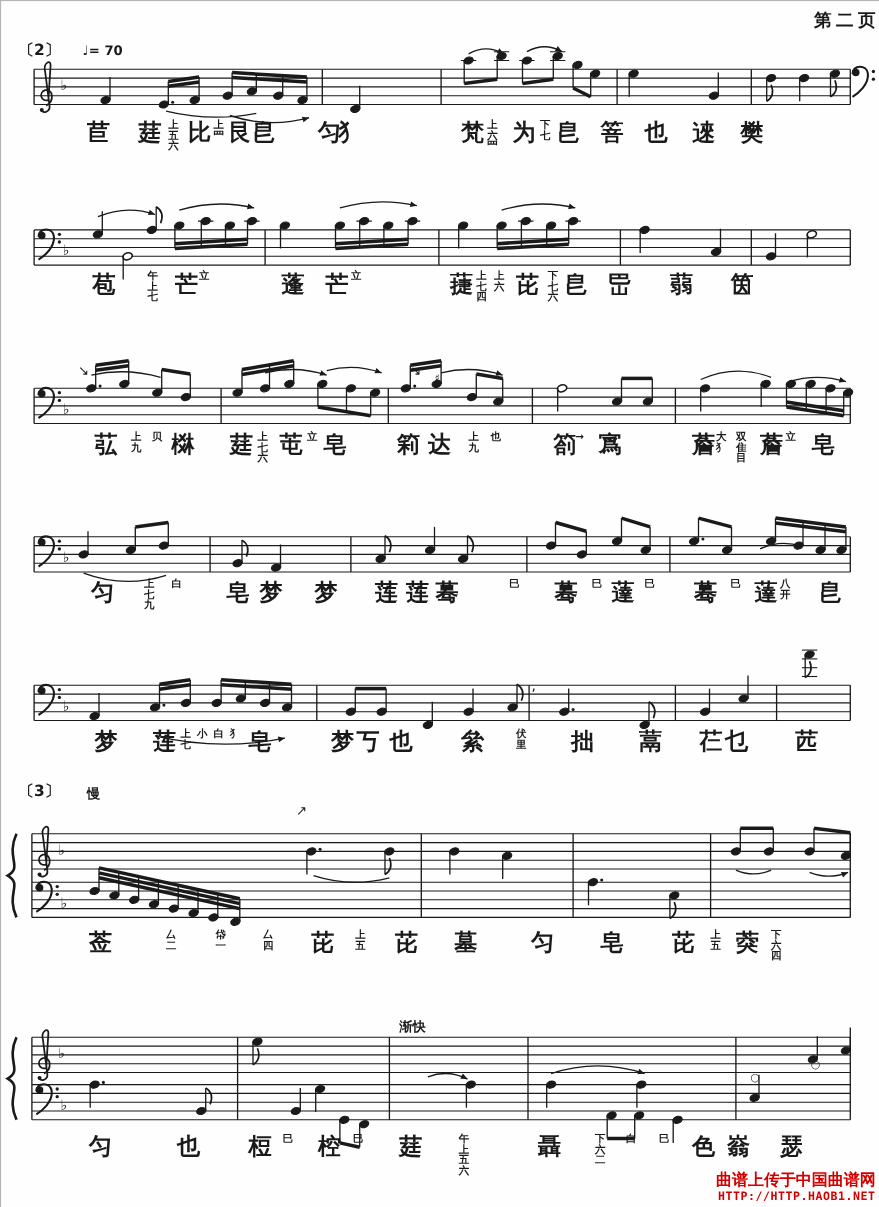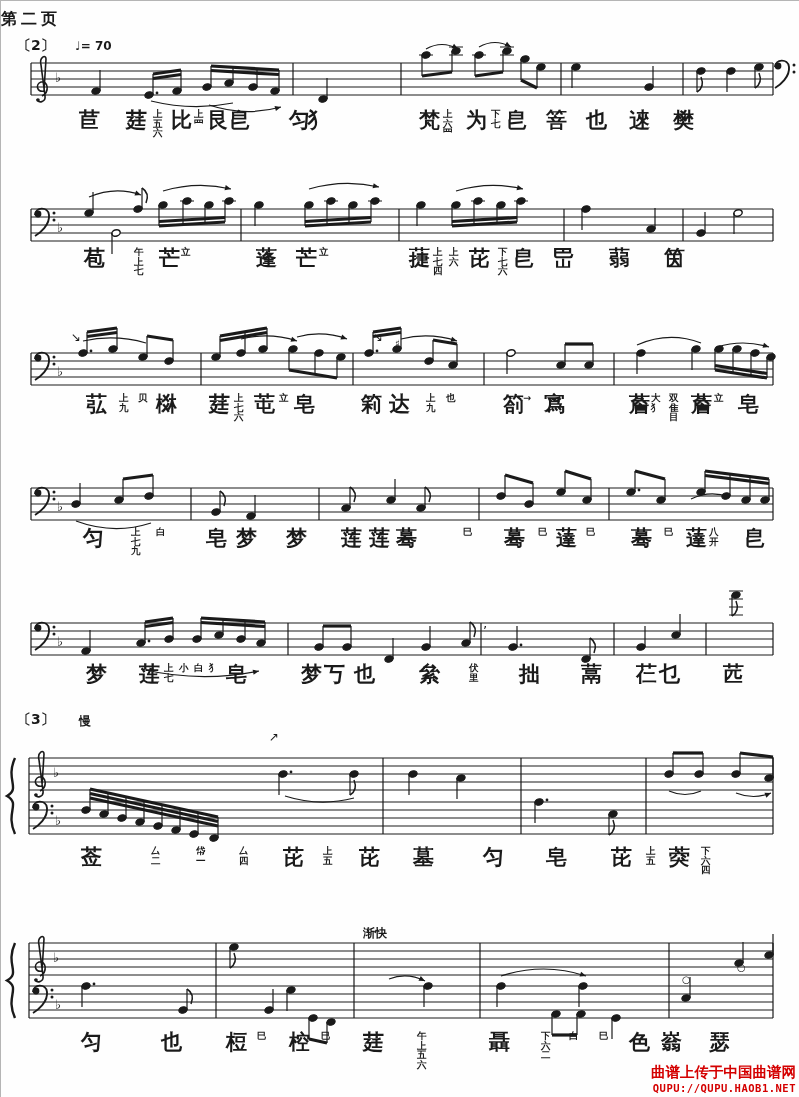--- a/index.html
+++ b/index.html
@@ -1,18 +1,18 @@
 <!DOCTYPE html>
 <html><head>
 <meta charset="utf-8">
 <style>
   html,body{margin:0;padding:0;background:#888;}
   #page{position:relative;width:799px;height:1097px;background:#fefefe;margin:0 auto;
         border:1px solid #b5b5b5;overflow:hidden;font-family:"DejaVu Sans",sans-serif;color:#1a1a1a;}
-  #page-title{position:absolute;top:8px;left:0;width:100%;text-align:left;
+  #page-title{position:absolute;top:8px;left:0;width:100%;text-align:right;
         font-size:16px;letter-spacing:4px;font-weight:600;}
   #score-svg{position:absolute;left:0;top:0;}
   .sys-text{position:absolute;font-weight:600;white-space:nowrap;}
   .lyr{position:absolute;font-family:"DejaVu Serif","DejaVu Sans",serif;font-weight:600;
        font-size:21px;line-height:1;white-space:nowrap;}
   .lyr-small{display:inline-flex;flex-direction:column;font-size:9.5px;line-height:1.02;
        font-weight:700;letter-spacing:0;}
   #watermark{position:absolute;right:4px;bottom:4px;text-align:right;}
   #wm1{font-size:14.5px;font-weight:700;}
   #wm2{font-family:"DejaVu Sans Mono",monospace;font-size:10.5px;font-weight:700;letter-spacing:.5px;}
@@ -794,15 +794,15 @@
     </div>
   <div id="texts-layer">
       <div class="sys-text" style="left: 16px; top: 36px; font-size: 14px;">〔2〕</div>
       <div class="sys-text" style="left: 74px; top: 38px; font-size: 12px;">♩= 70</div>
       <div class="sys-text" style="left: 16px; top: 710px; font-size: 14px;">〔3〕</div>
       <div class="sys-text" style="left: 78px; top: 712px; font-size: 12px;">慢</div>
       <div class="sys-text" style="left: 362px; top: 924px; font-size: 12px;">渐快</div>
     </div>
   <div id="watermark">
     <div id="wm1" style="color: rgb(212, 0, 0);">曲谱上传于中国曲谱网</div>
-    <div id="wm2" style="color: rgb(212, 0, 0);">QUPU://QUPU.HAOB1.NET</div>
+    <div id="wm2" style="color: rgb(212, 0, 0);">HTTP://HTTP.HAOB1.NET</div>
   </div>
 </div>
 
 </body></html>

